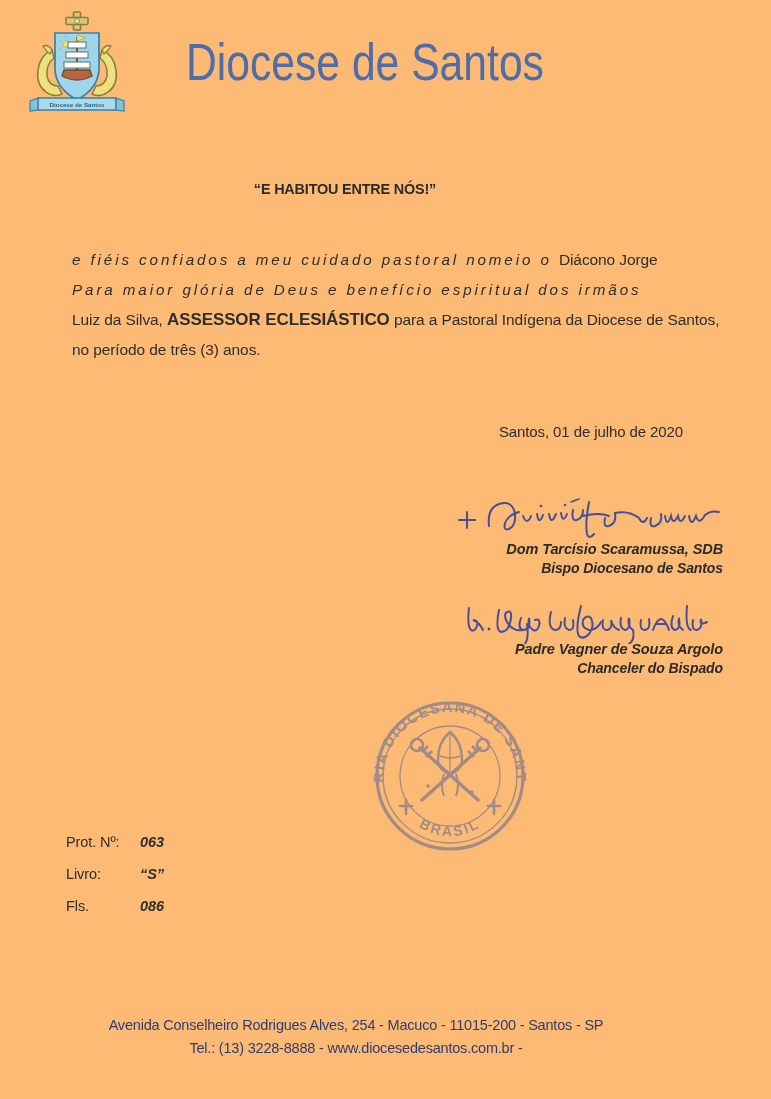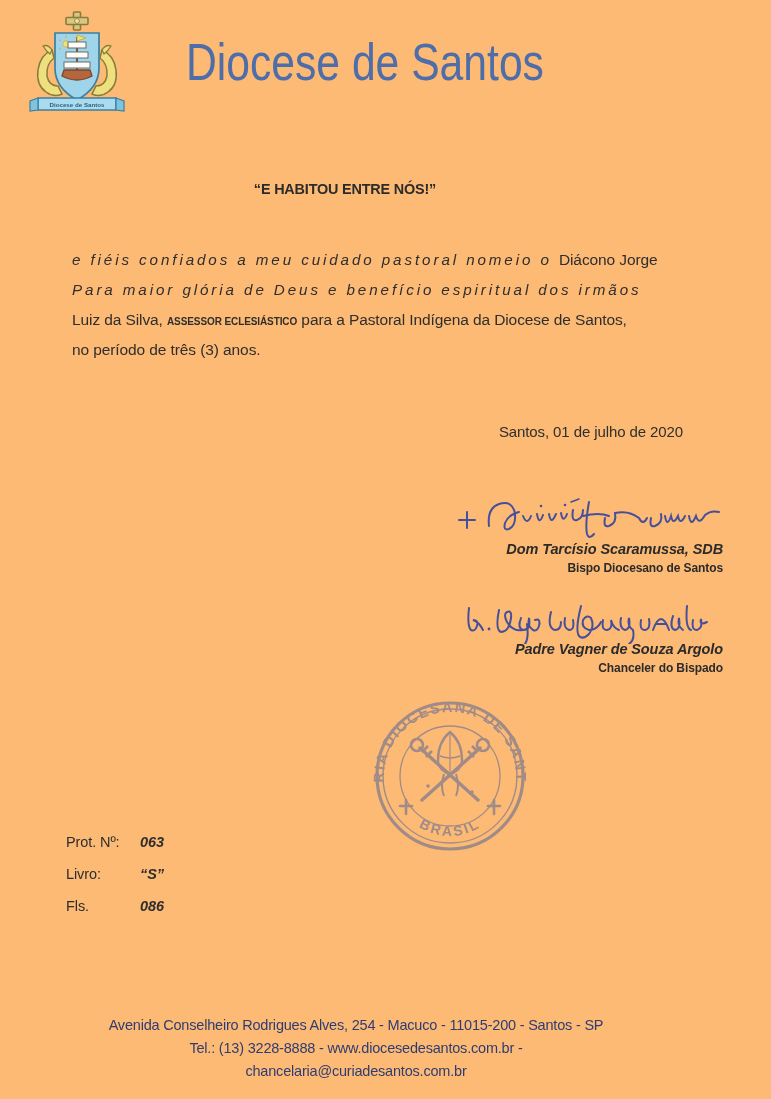--- a/index.html
+++ b/index.html
@@ -83,21 +83,21 @@
   }
   .plain {
     font-style: normal;
     letter-spacing: -0.1px;
     font-size: 15.5px;
   }
   .plain-b {
     font-style: normal;
     font-weight: bold;
     letter-spacing: -0.1px;
-    font-size: 10px;
+    font-size: 17px;
   }
 
   
   .date-line {
     position: absolute;
     right: 88px;
     top: 423px;
     font-size: 15px;
     color: #2e2e2e;
     letter-spacing: -0.1px;
@@ -124,22 +124,23 @@
   .sig-name {
     font-size: 14.5px;
     font-weight: bold;
     font-style: italic;
     color: #2b2b2b;
     line-height: 19px;
     letter-spacing: -0.1px;
     white-space: nowrap;
   }
   .sig-role {
-    font-size: 12px;
-    font-weight: bold;
+    font-size: 14px;
+    font-weight: bold;
+    font-style: italic;
     color: #2b2b2b;
     line-height: 19px;
     letter-spacing: -0.1px;
     white-space: nowrap;
   }
 
   
   .seal {
     position: absolute;
     left: 362px;
@@ -367,16 +368,15 @@
       <span class="proto-label">Livro:</span><span class="proto-value">“S”</span>
     </div>
     <div class="proto-row">
       <span class="proto-label">Fls.</span><span class="proto-value">086</span>
     </div>
   </div>
 
   <div class="footer">
     <div class="footer-line">Avenida Conselheiro Rodrigues Alves, 254 - Macuco - 11015-200 - Santos - SP</div>
     <div class="footer-line">Tel.: (13) 3228-8888 -  www.diocesedesantos.com.br -</div>
-    <div class="footer-line">chancelaria@curiadesantos.com.br</div>
   </div>
 
 </div>
 
 </body></html>

